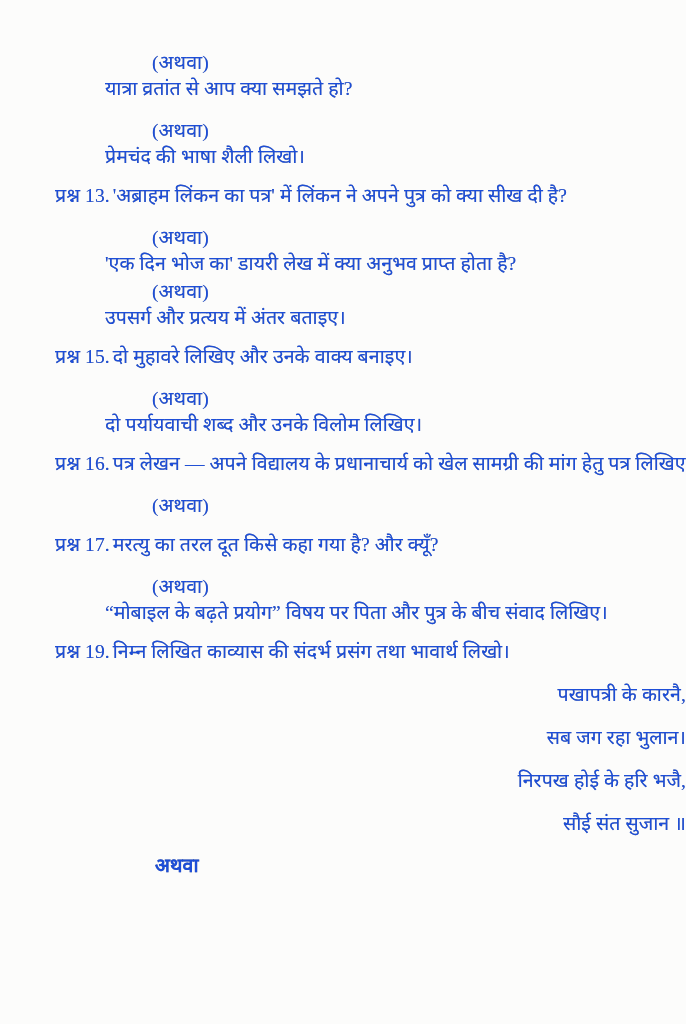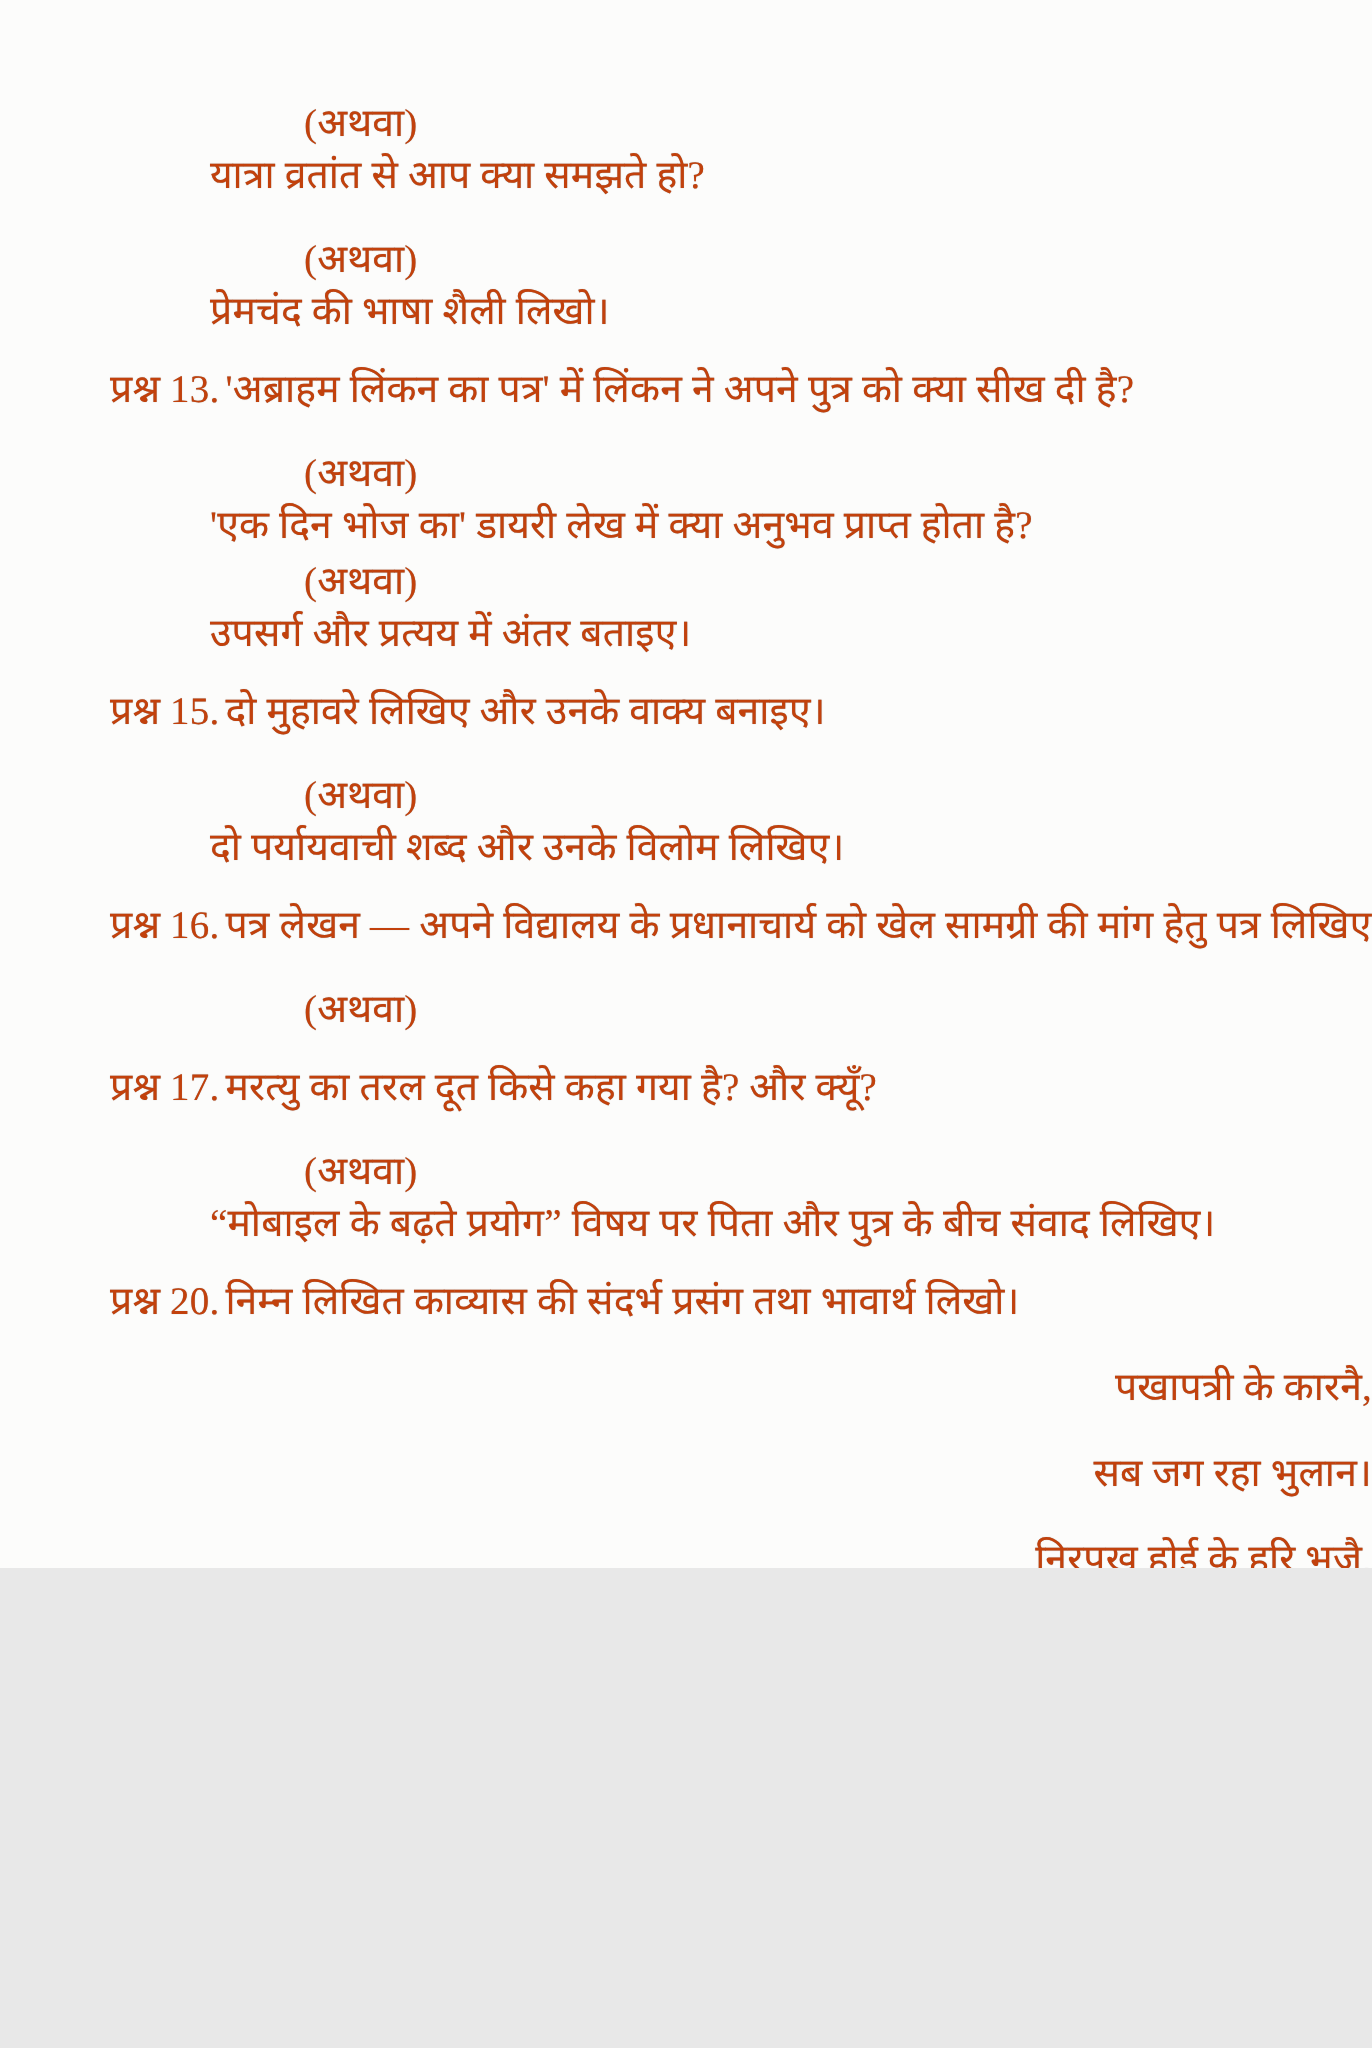--- a/index.html
+++ b/index.html
@@ -3,47 +3,46 @@
 <meta charset="utf-8">
 <style>
   html, body {
     margin: 0;
     padding: 0;
     background: #e8e8e8;
   }
   .page {
     position: relative;
     width: 686px;
-    height: 784px;
+    height: 1024px;
     margin: 0 auto;
     background: #fcfcfb;
     overflow: hidden;
     font-family: "Liberation Serif", "DejaVu Serif", serif;
-    color: #c2410c;
+    color: #1d4ed8;
     box-sizing: border-box;
     padding-top: 50px;
   }
   .line {
     font-size: 19.5px;
     line-height: 26px;
     white-space: nowrap;
     letter-spacing: 0.1px;
   }
   
   .q      { margin-left: 55px;  margin-top: 13px; }
   .or     { margin-left: 152px; margin-top: 16px; }
   .or.first { margin-top: 0; }
   .or.tight { margin-top: 2px; }
   .alt    { margin-left: 105px; margin-top: 0; }
   .poem   { margin-left: 103px; margin-top: 17px; text-align: right; }
   .final-or {
     margin-left: 155px;
     margin-top: 16px;
     font-weight: 700;
-    font-style: italic;
   }
   .q-label { margin-right: 3px; }
   
   .page .line { text-shadow: 0 0 0.4px rgba(40,40,40,0.45); }
 </style>
 </head>
 <body>
 
 <div class="page">
 
@@ -73,21 +72,21 @@
   </div>
   <div class="line or">(अथवा)</div>
 
   <div class="line q">
     <span class="q-label">प्रश्न 17.</span><span>मरत्यु का तरल दूत किसे कहा गया है? और क्यूँ?</span>
   </div>
   <div class="line or">(अथवा)</div>
   <div class="line alt">“मोबाइल के बढ़ते प्रयोग” विषय पर पिता और पुत्र के बीच संवाद लिखिए।</div>
 
   <div class="line q">
-    <span class="q-label">प्रश्न 20.</span><span>निम्न लिखित काव्यास की संदर्भ प्रसंग तथा भावार्थ लिखो।</span>
+    <span class="q-label">प्रश्न 19.</span><span>निम्न लिखित काव्यास की संदर्भ प्रसंग तथा भावार्थ लिखो।</span>
   </div>
   <div class="line poem">पखापत्री के कारनै,</div>
   <div class="line poem">सब जग रहा भुलान।</div>
   <div class="line poem">निरपख होई के हरि भजै,</div>
   <div class="line poem">सौई संत सुजान ॥</div>
 
   <div class="line final-or">अथवा</div>
 
 </div>
 

